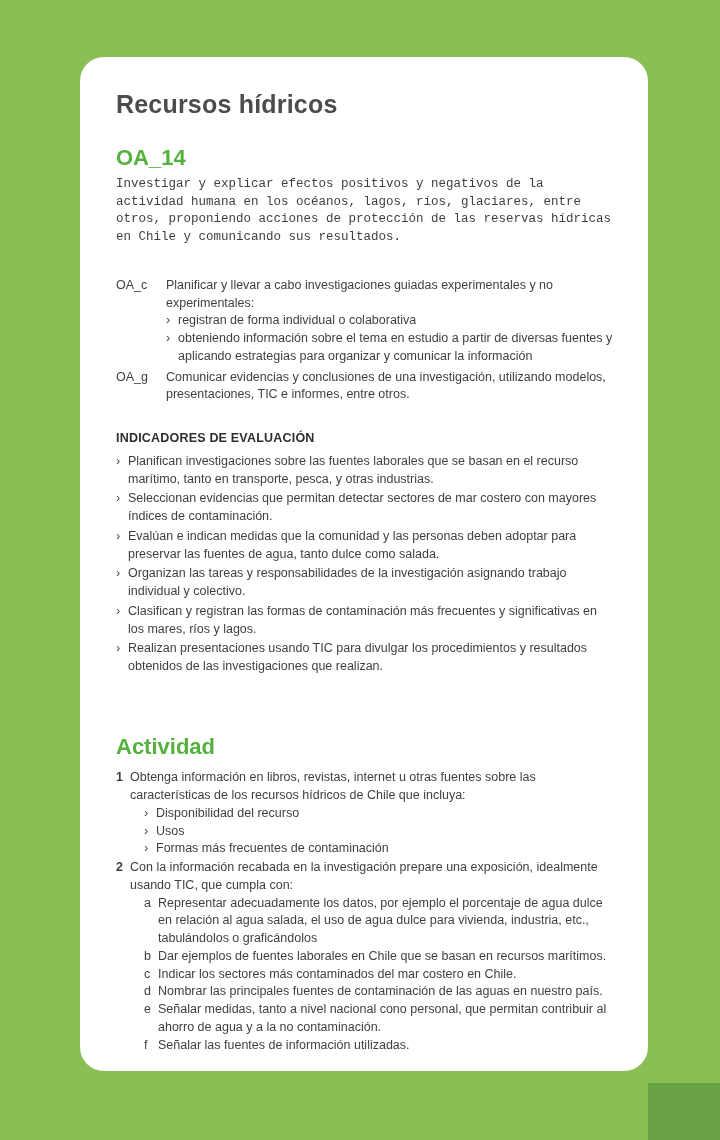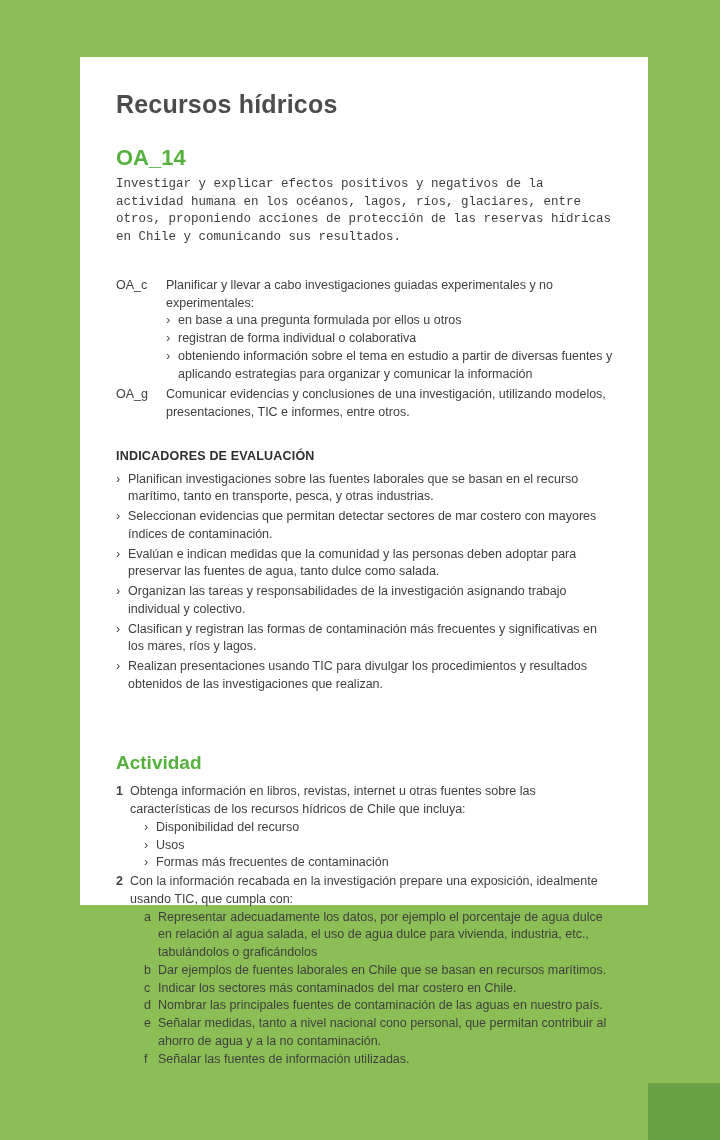--- a/index.html
+++ b/index.html
@@ -4,38 +4,38 @@
 <style>
   html,body{margin:0;padding:0;}
   body{
     width:720px;height:1140px;
     background:#8bbe54;
     font-family:"Liberation Sans", sans-serif;
     -webkit-font-smoothing:antialiased;
   }
   .canvas{position:relative;width:720px;height:1140px;background:#8bbe54;overflow:hidden;}
   .page{
-    position:absolute;left:80px;top:57px;width:568px;height:848px;
+    position:absolute;left:80px;top:57px;width:568px;height:1014px;
     background:#ffffff;
     box-sizing:border-box;
     padding:34px 32px 20px 36px;
     color:#3f3f3f;
-    font-size:12.5px;line-height:1.42;
+    font-size:12.5px;line-height:1.42;border-radius:24px;
   }
   .corner{
     position:absolute;right:0;bottom:0;width:72px;height:57px;background:#69a244;
   }
   h1.title{
     margin:0 0 26px 0;font-size:25px;line-height:1.1;color:#4c4c4c;font-weight:bold;
     letter-spacing:.2px;
   }
   h2.green{
     margin:0 0 5px 0;font-size:22px;line-height:1.2;color:#53b13c;font-weight:bold;
   }
-  h2.actividad{margin-top:58px;margin-bottom:9px;font-size:19px;}
+  h2.actividad{margin-top:58px;margin-bottom:9px;font-size:22px;}
   p.lead{margin:0 0 30px 0;font-family:Liberation Mono, monospace;}
   
   .oa-row{display:flex;margin:0 0 3px 0;}
   .oa-label{flex:none;width:50px;font-weight:normal;color:#3f3f3f;}
   .oa-body{flex:1;min-width:0;}
   .oa-body p{margin:0;}
   .bullets{margin:0;}
   .b-row{display:flex;margin:0;}
   .marker{flex:none;width:12px;color:#3f3f3f;}
   .marker::before{content:var(--bullet, "\203A");}
@@ -68,24 +68,20 @@
     <p class="lead">Investigar y explicar efectos positivos y negativos de la actividad humana en los océanos, lagos, ríos, glaciares, entre otros, proponiendo acciones de protección de las reservas hídricas en Chile y comunicando sus resultados.</p>
 
     <div class="oa-list">
 
         <div class="oa-row">
           <span class="oa-label">OA_c</span>
           <div class="oa-body">
             <p>Planificar y llevar a cabo investigaciones guiadas experimentales y no experimentales:</p>
             <div class="bullets">
 
-                <div class="b-row">
-                  <span class="marker"></span>
-                  <span class="b-text">en base a una pregunta formulada por ellos u otros</span>
-                </div>
 
                 <div class="b-row">
                   <span class="marker"></span>
                   <span class="b-text">registran de forma individual o colaborativa</span>
                 </div>
 
                 <div class="b-row">
                   <span class="marker"></span>
                   <span class="b-text">obteniendo información sobre el tema en estudio a partir de diversas fuentes y aplicando estrategias para organizar y comunicar la información</span>
                 </div>

